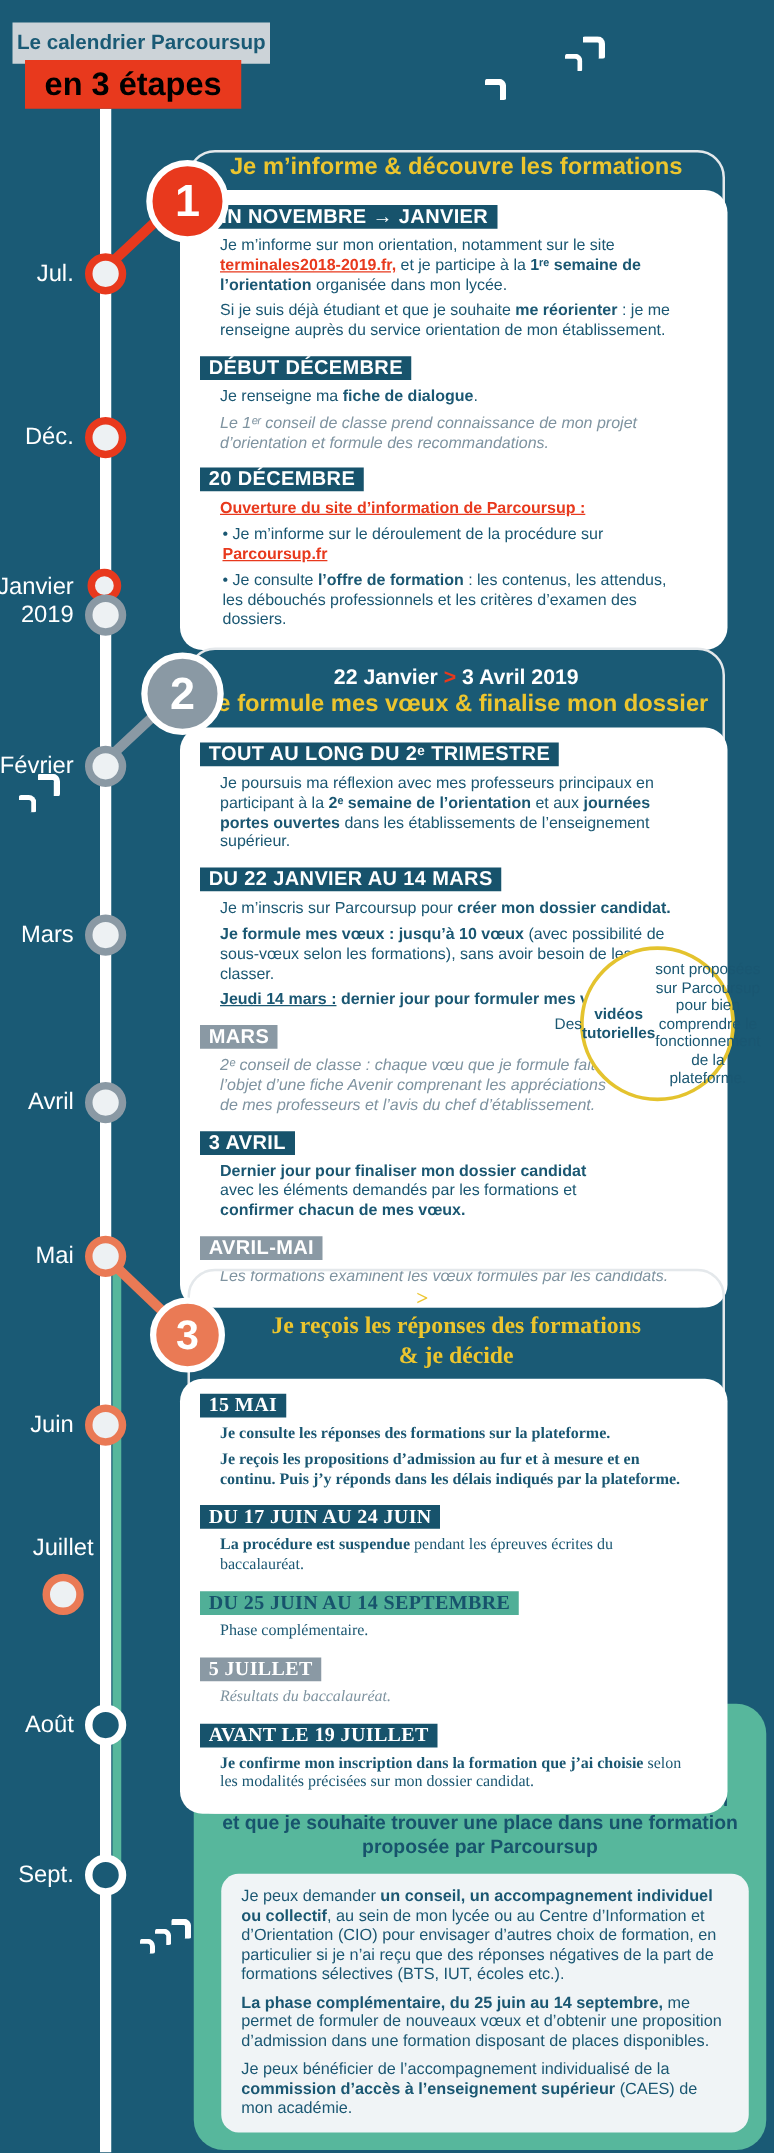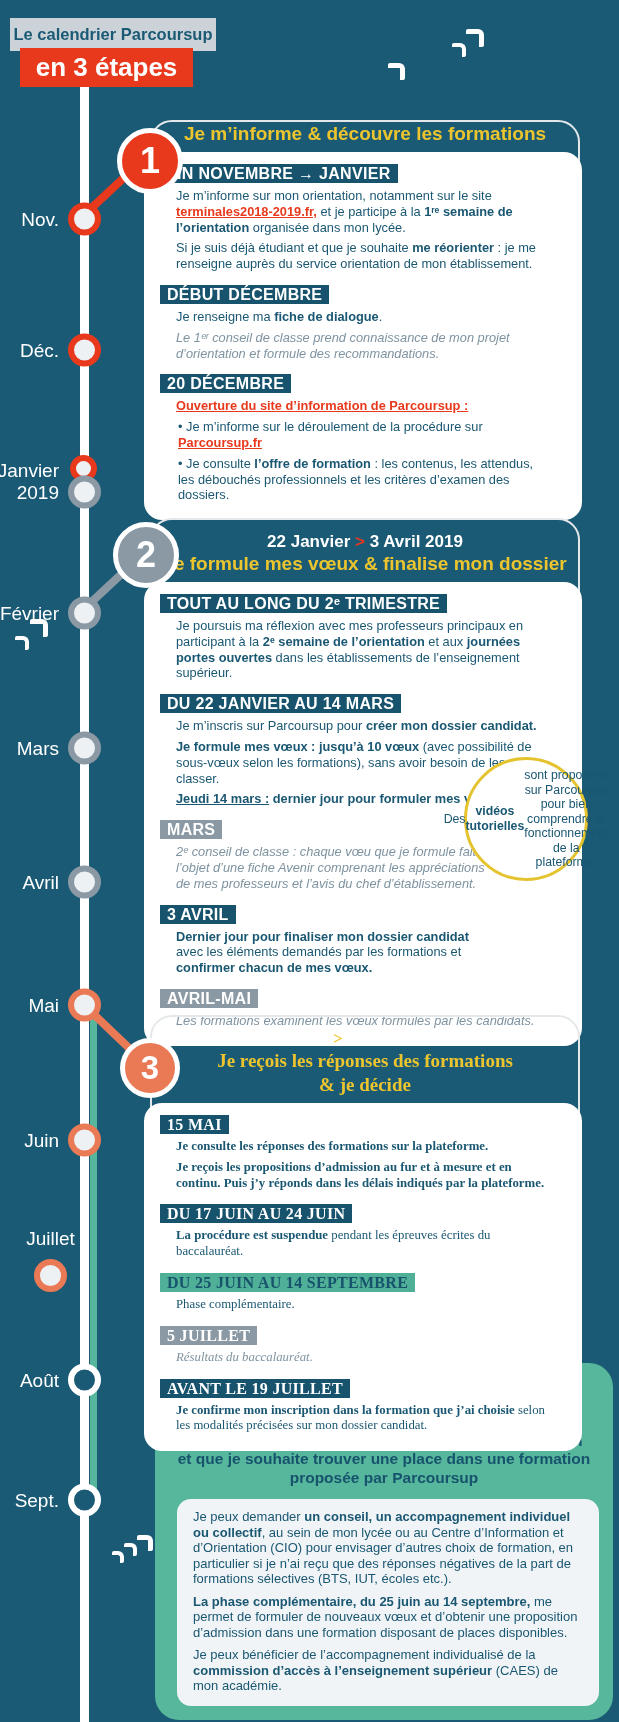--- a/index.html
+++ b/index.html
@@ -2,21 +2,21 @@
 <html><head>
 <meta charset="utf-8">
 <style>
   html,body{margin:0;padding:0;}
   body{width:619px;height:1722px;position:relative;overflow:hidden;
        background:#1A5A75;font-family:"Liberation Sans",sans-serif;}
   
   .banner-gray{position:absolute;left:10px;top:18px;width:206px;height:33px;background:#CCD3D8;
        color:#1A5A75;font-weight:bold;font-size:16.5px;display:flex;align-items:center;justify-content:center;z-index:5;}
   .banner-red{position:absolute;left:20px;top:48px;width:173px;height:39px;background:#E8391D;
-       color:#ffffff;font-weight:bold;font-size:26px;display:flex;align-items:center;justify-content:center;z-index:5;}
+       color:#000000;font-weight:bold;font-size:26px;display:flex;align-items:center;justify-content:center;z-index:5;}
   
   .tl-line{position:absolute;left:80px;top:87px;width:9px;height:1635px;background:#fff;z-index:1;}
   .tl-green{position:absolute;left:90px;top:1012px;width:7px;height:492px;background:#57B79C;z-index:1;}
   .m{position:absolute;left:0;width:101px;display:flex;justify-content:flex-end;align-items:center;gap:9px;
      transform:translateY(-50%);z-index:4;}
   .mlab{color:#fff;font-size:19px;text-align:right;line-height:22px;white-space:nowrap;}
   .mdot{width:21px;height:21px;border:6px solid #E8391D;border-radius:50%;background:#EDF1F3;flex:none;}
   .mdot.gray{border-color:#8A99A4;}
   .mdot.orange{border-color:#EA7A55;}
   .mdot.white{border-color:#fff;background:#1A5A75;}
@@ -80,21 +80,21 @@
 <div class="chev" style="left:137px;top:1535px;width:11px;height:11px;"></div>
 
 <div class="tl-line"></div>
 <div class="tl-green"></div>
 
 <div class="connector" style="left:84px;top:211px;width:85px;background:#E8391D;transform:rotate(-43deg);"></div>
 <div class="connector" style="left:84px;top:605px;width:85px;background:#8A99A4;transform:rotate(-43deg);"></div>
 <div class="connector" style="left:84px;top:1001px;width:91px;background:#EA7A55;transform:rotate(43.7deg);"></div>
 
 <div class="m" style="top:219px;">
-  <span class="mlab">Nov.</span>
+  <span class="mlab">Jul.</span>
   <span class="mdot"></span>
   </div>
 <div class="m" style="top:350px;">
   <span class="mlab">Déc.</span>
   <span class="mdot"></span>
   </div>
 <div class="jan-red"></div>
 <div class="m" style="top:492px;">
   <span class="mlab" style="margin-top:-22px;">
     <div>Janvier</div>

